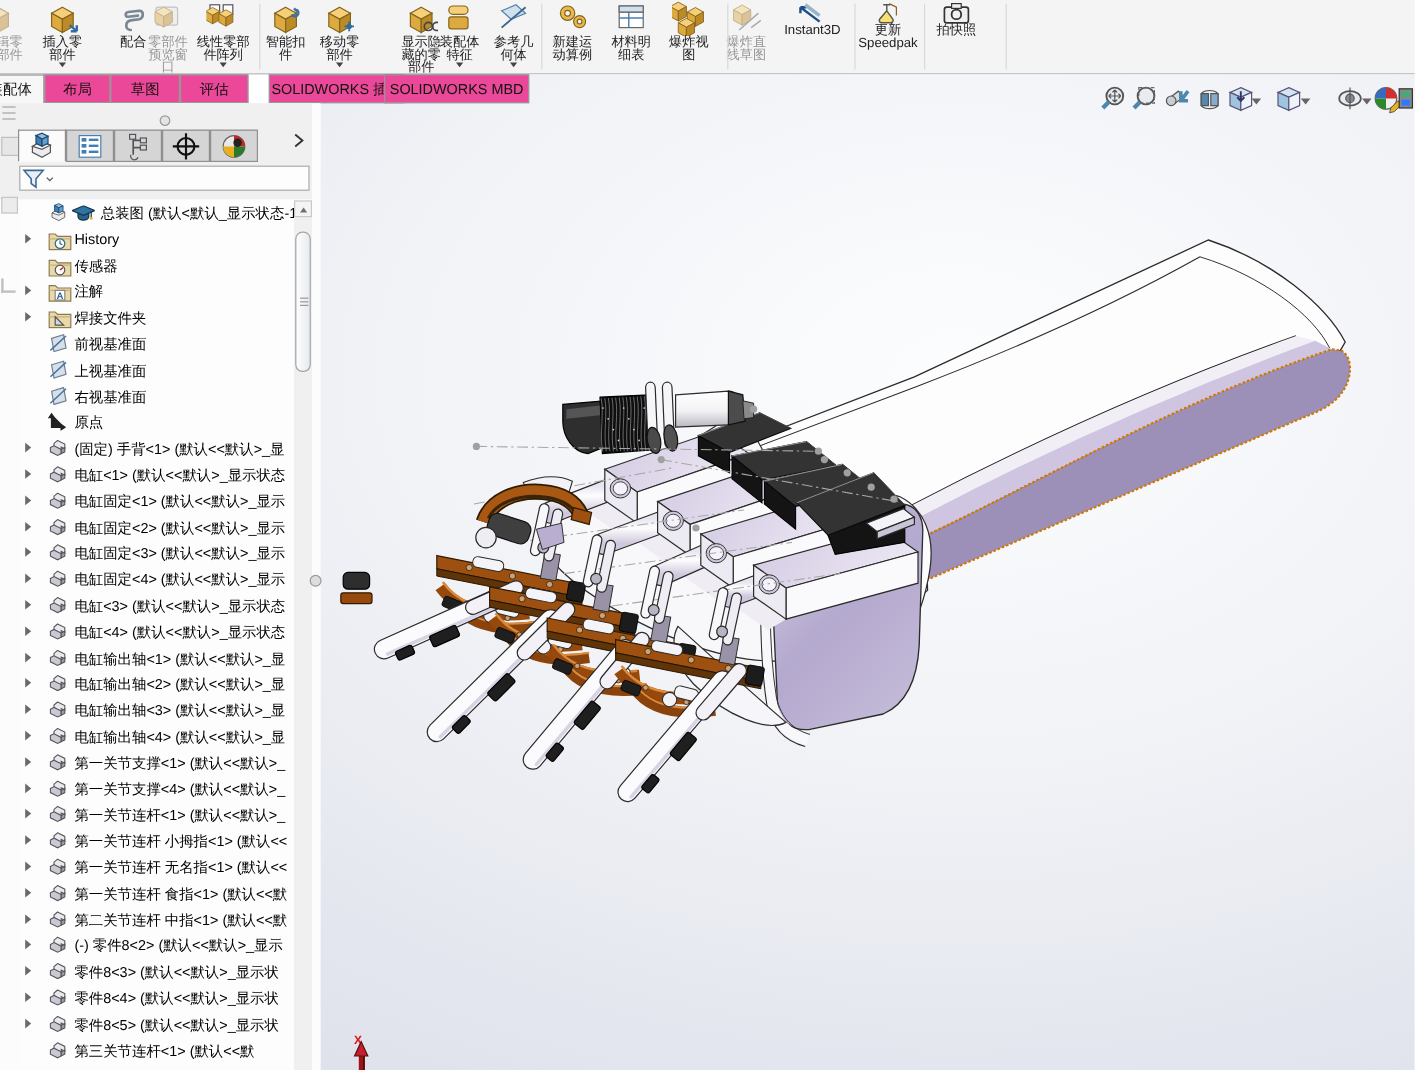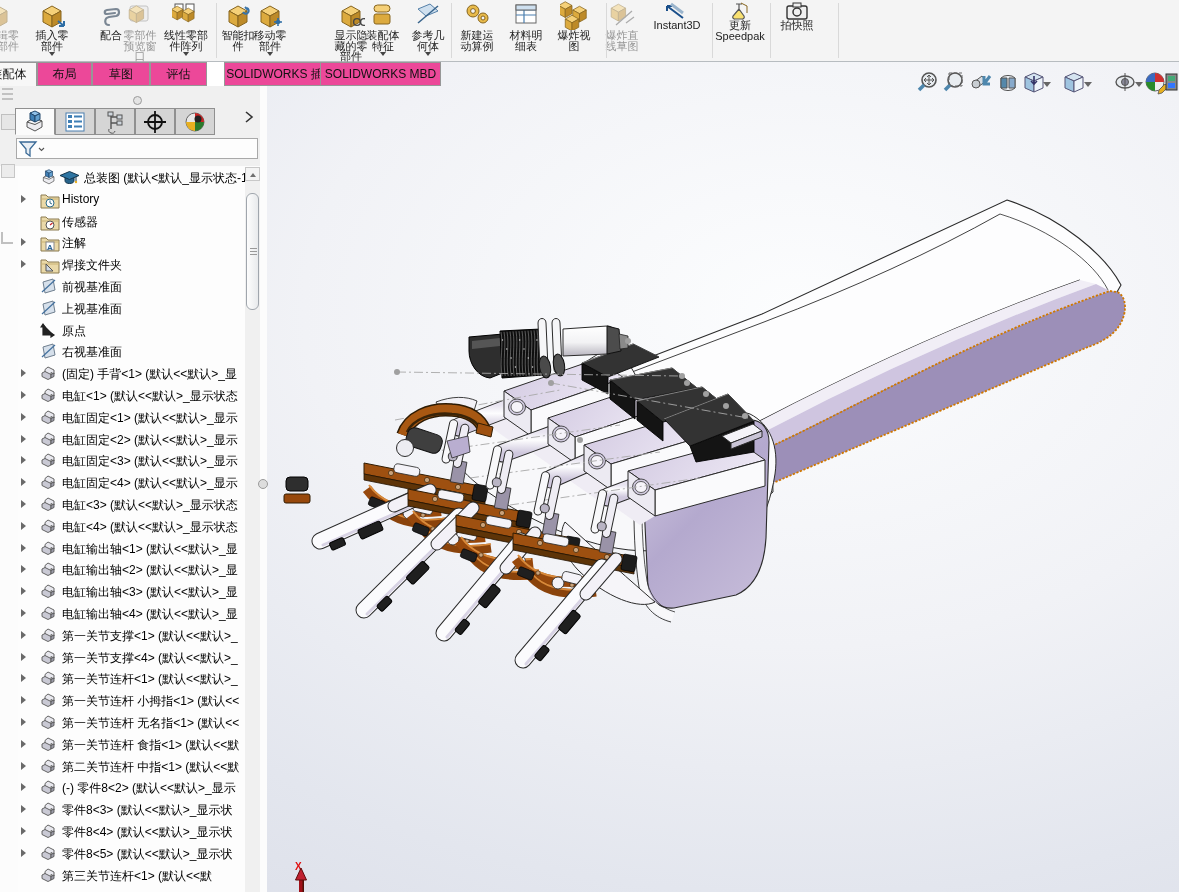--- a/index.html
+++ b/index.html
@@ -98,21 +98,21 @@
       </div>
       <div class="ri" style="left:215px;width:46px">
         <div class="ic" style="">
           <svg width="28" height="29" viewBox="0 0 28 29">
             <use href="#gcube" x="2" y="3"></use>
             <path d="M21 6 l3 3 m-5 2 a3 3 0 1 0 4-4" stroke="#3a74a8" stroke-width="2" fill="none"></path>
           </svg>
         </div>
         <div class="lb">智能扣<br>件</div>
       </div>
-      <div class="ri" style="left:247px;width:46px">
+      <div class="ri" style="left:260px;width:46px">
         <div class="ic" style="">
           <svg width="28" height="29" viewBox="0 0 28 29">
             <use href="#gcube" x="2" y="3"></use>
             <path d="M22 17 v8 m-4-4 h8 M22 19 l-2 2 2 2 2-2 z" stroke="#2e6da4" stroke-width="1.6" fill="none"></path>
           </svg>
         </div>
         <div class="lb">移动零<br>部件</div>
         <div class="caret"></div>
       </div>
       <div class="ri" style="left:328px;width:46px">
@@ -699,32 +699,32 @@
           <span class="ico">
             <svg width="16" height="16" viewBox="0 0 16 16">
               <use href="#pplane"></use>
             </svg>
           </span>
           <span class="tx">上视基准面</span>
         </div>
         <div class="trow">
           <span class="ico">
             <svg width="16" height="16" viewBox="0 0 16 16">
+              <use href="#pplane"></use>
+            </svg>
+          </span>
+          <span class="tx">右视基准面</span>
+        </div>
+        <div class="trow">
+          <span class="ico">
+            <svg width="16" height="16" viewBox="0 0 16 16">
               <path d="M3 2 v11 h11 M3 2 l-2 3 4 0 Z M14 13 l-3-2 0 4 Z" fill="#222" stroke="#222" stroke-width="1.2"></path>
             </svg>
           </span>
           <span class="tx">原点</span>
-        </div>
-        <div class="trow">
-          <span class="ico">
-            <svg width="16" height="16" viewBox="0 0 16 16">
-              <use href="#pplane"></use>
-            </svg>
-          </span>
-          <span class="tx">右视基准面</span>
         </div>
         <div class="trow">
           <span class="ar"></span>
           <span class="ico">
             <svg width="16" height="16" viewBox="0 0 16 16">
               <use href="#ppart"></use>
             </svg>
           </span>
           <span class="tx">(固定) 手背&lt;1&gt; (默认&lt;&lt;默认&gt;_显</span>
         </div>

